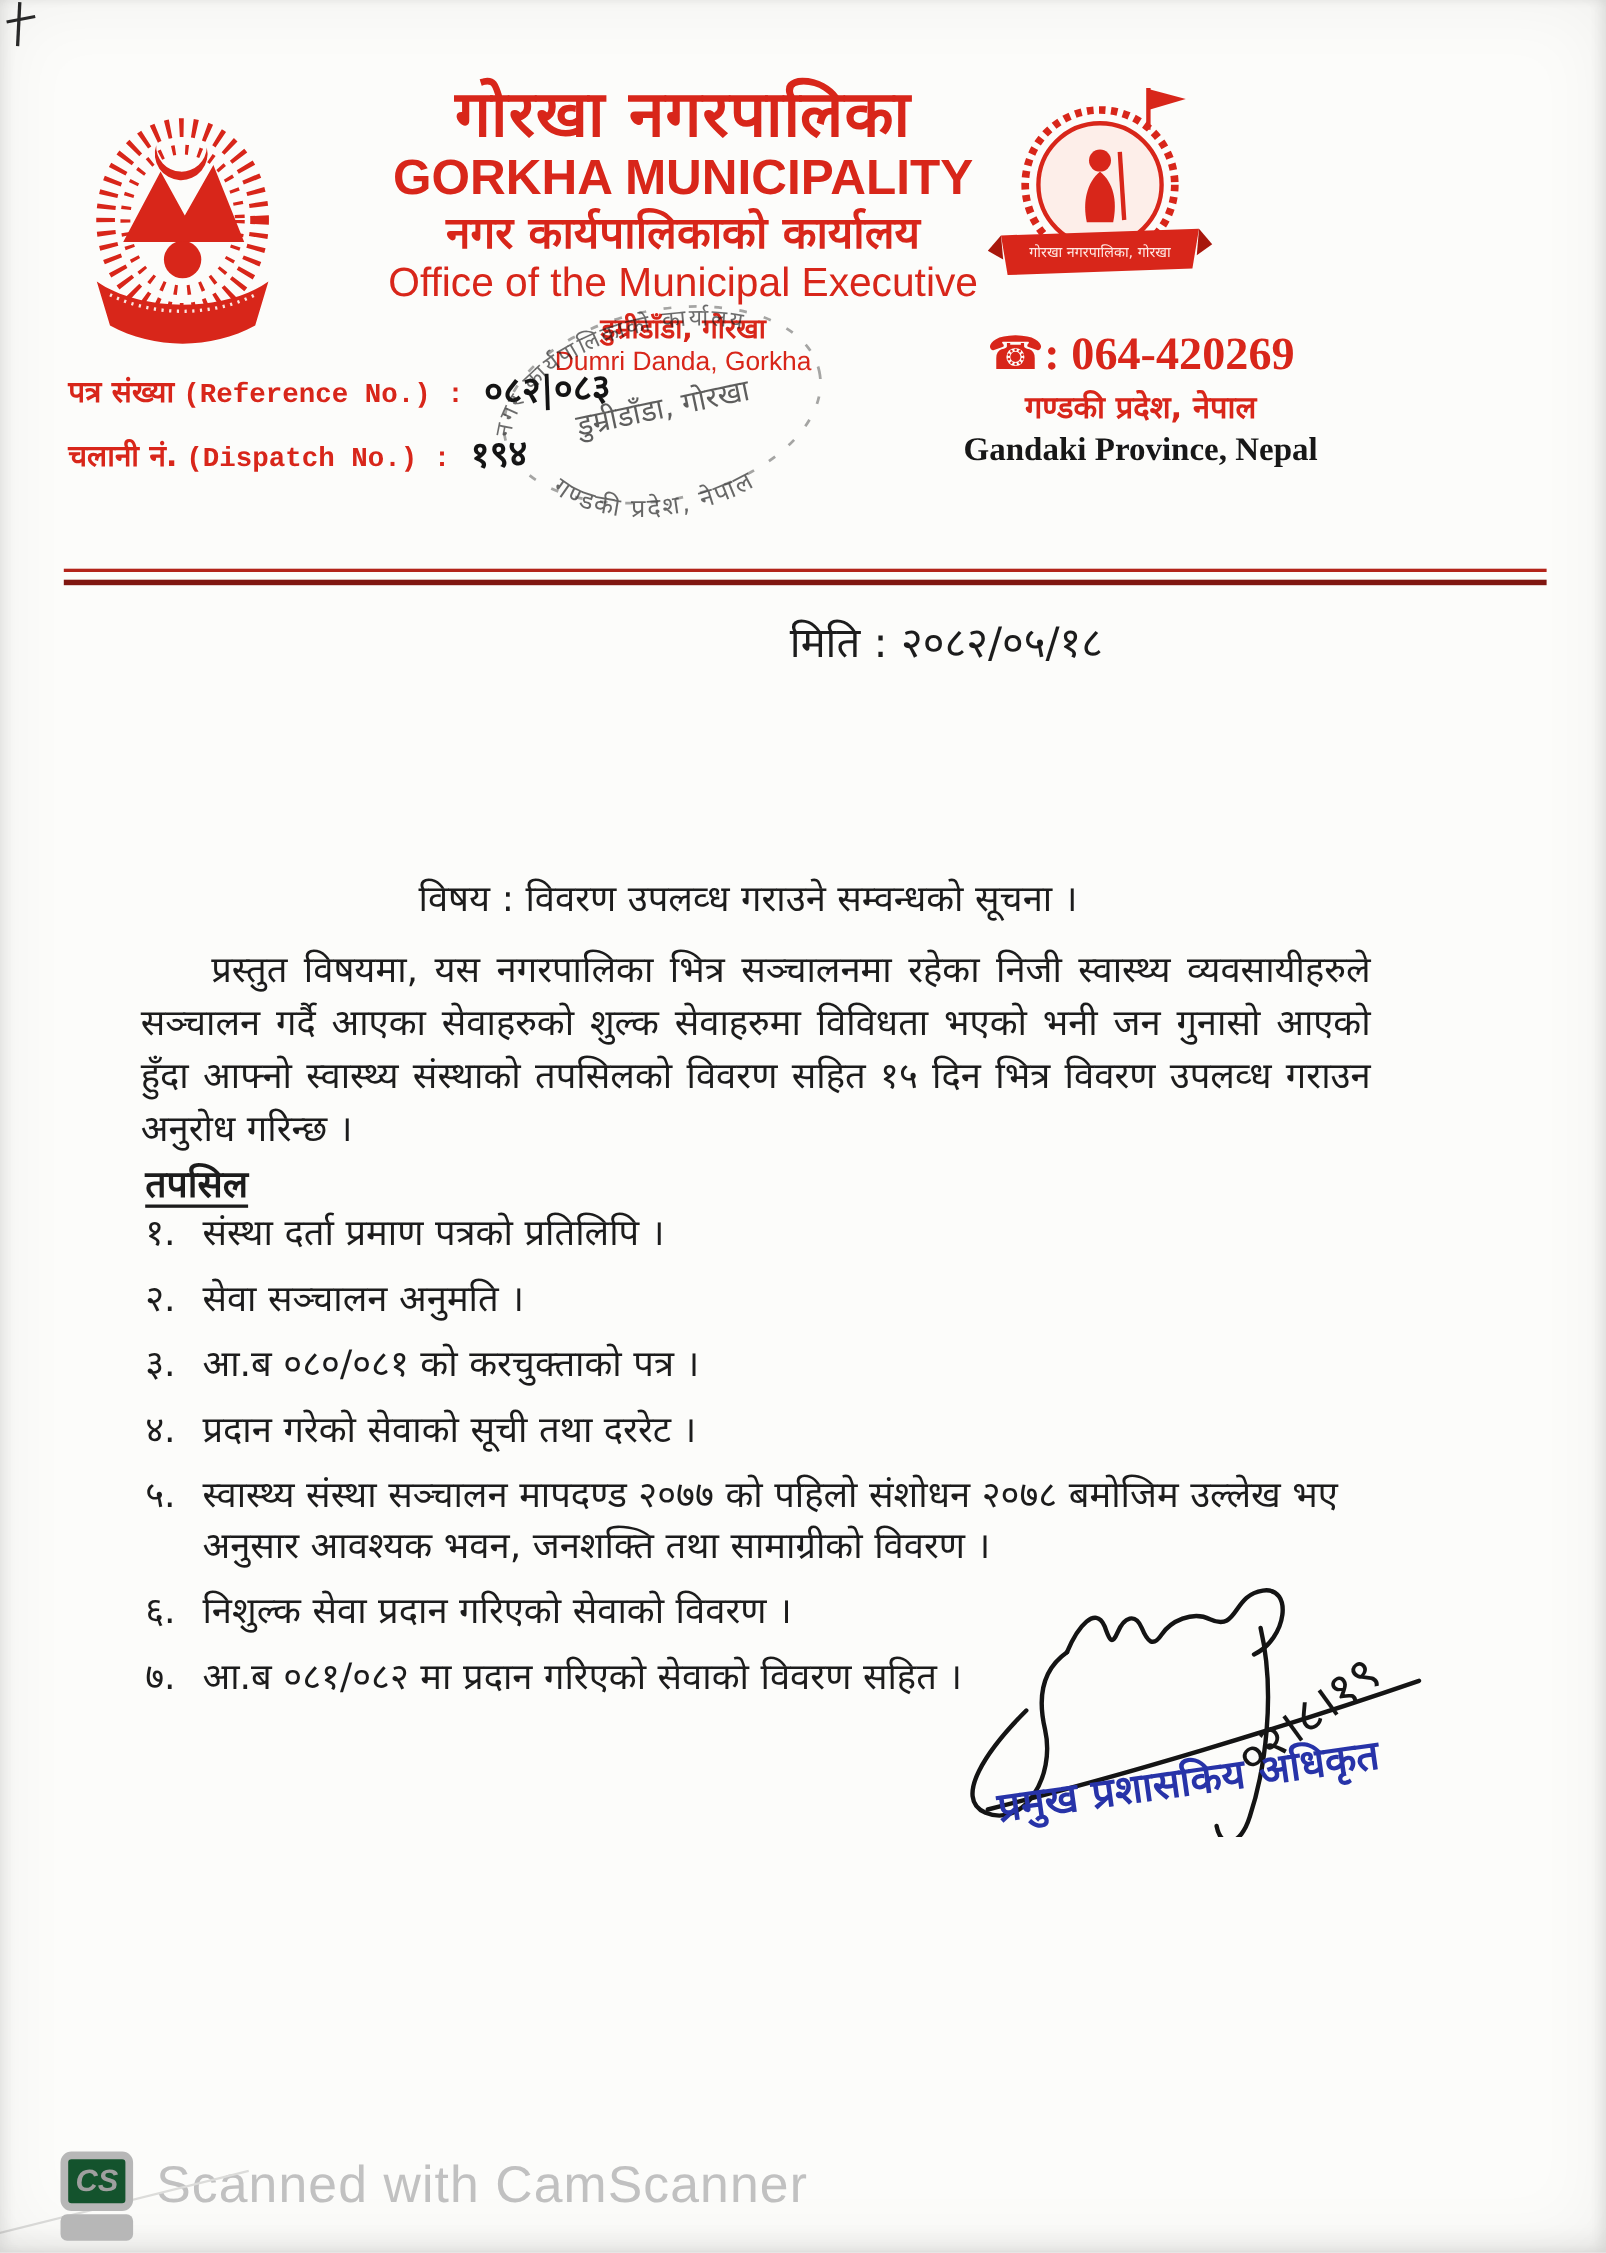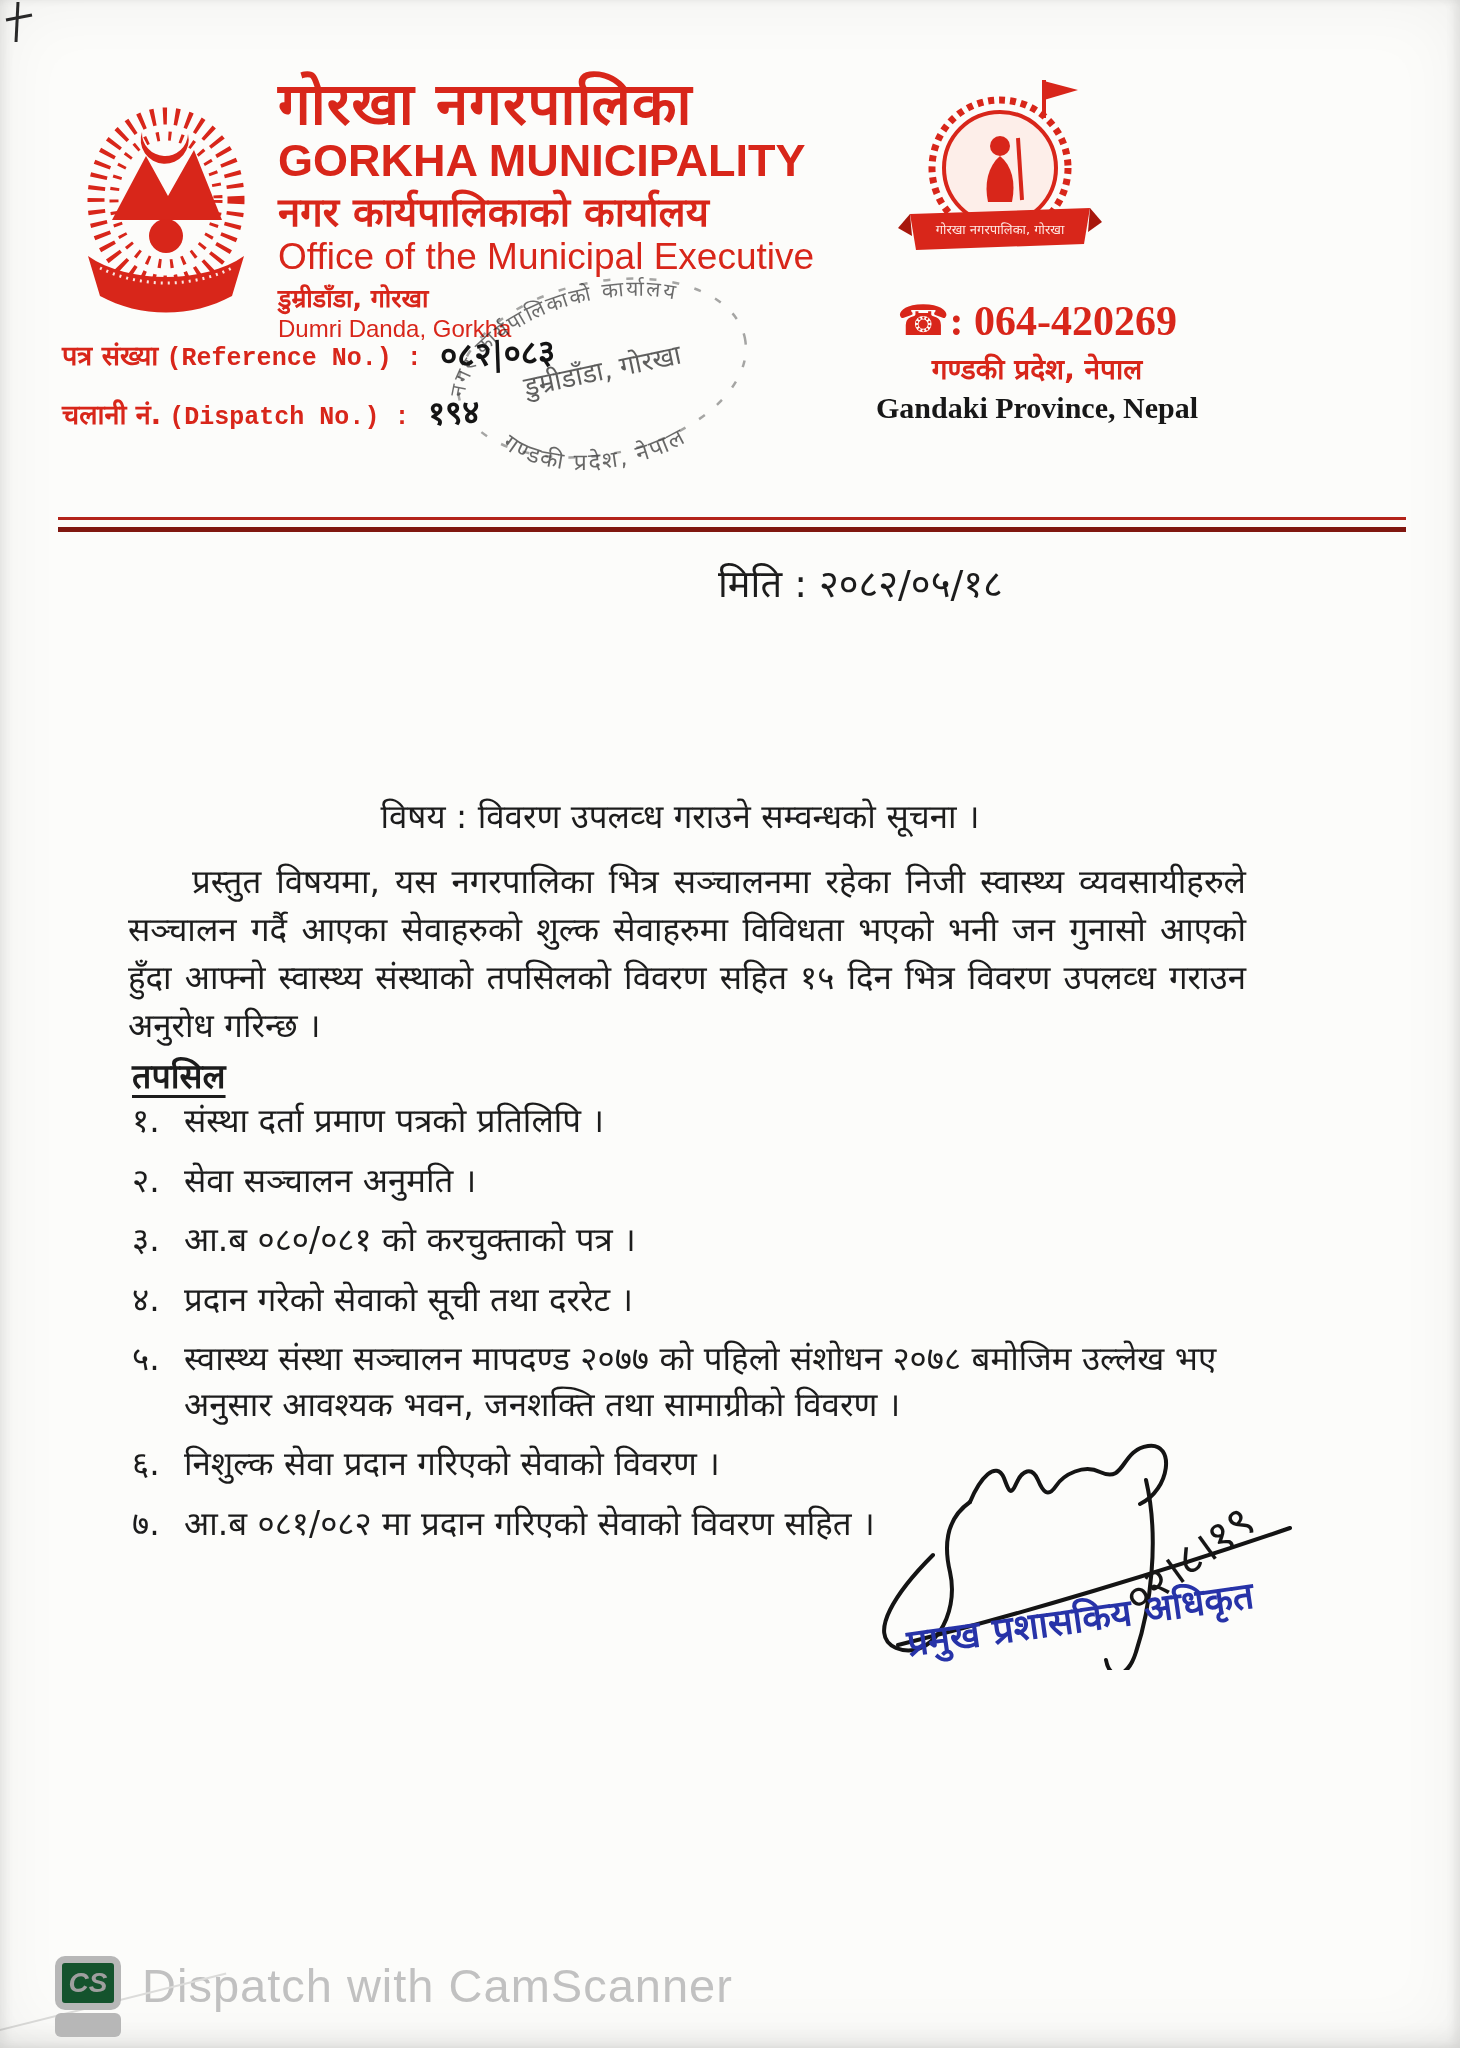--- a/index.html
+++ b/index.html
@@ -9,21 +9,21 @@
     font-family:"DejaVu Sans",sans-serif;
   }
   .page::after{
     content:"";position:absolute;inset:0;pointer-events:none;
     box-shadow:inset 0 0 70px rgba(0,0,0,.05), inset -6px 0 10px rgba(0,0,0,.05),
                inset 6px 0 10px rgba(0,0,0,.04), inset 0 -12px 18px rgba(0,0,0,.06);
   }
   .abs{position:absolute;}
   .red{color:#d8261a;}
   
-  .header-center{left:278px;top:72px;width:650px;z-index:2;}
+  .header-center{left:296px;top:72px;width:650px;text-align:center;z-index:2;}
   .h-np1{font-size:58px;font-weight:700;line-height:1.12;letter-spacing:1px;}
   .h-en1{font-size:45px;font-weight:700;font-family:"Liberation Sans",sans-serif;line-height:1.05;}
   .h-np2{font-size:40px;font-weight:700;line-height:1.15;margin-top:5px;}
   .h-en2{font-size:37px;font-family:"Liberation Sans",sans-serif;line-height:1.05;margin-top:3px;}
   .h-np3{font-size:25px;font-weight:700;line-height:1.2;margin-top:7px;}
   .h-en3{font-size:24px;font-family:"Liberation Sans",sans-serif;line-height:1.1;margin-top:2px;}
   .emblem-left{left:70px;top:98px;z-index:1;}
   .emblem-right{left:896px;top:76px;z-index:1;}
   .round-stamp{left:432px;top:262px;z-index:5;transform:rotate(-12deg);opacity:.82;}
   
@@ -197,17 +197,17 @@
     </g>
     <text x="300" y="195" font-size="44" fill="#161616" transform="rotate(-36 300 195)">०२।८।१९</text>
   </svg>
 
   <div class="abs sig-title">प्रमुख प्रशासकिय अधिकृत</div>
 
   <div class="abs cs-badge">
     <div class="cs-box">CS</div>
     <div class="cs-tab"></div>
   </div>
-  <div class="abs cs-text">Dispatch with CamScanner</div>
+  <div class="abs cs-text">Scanned with CamScanner</div>
 
   <div class="abs crease"></div>
 
 </div>
 
 </body></html>

